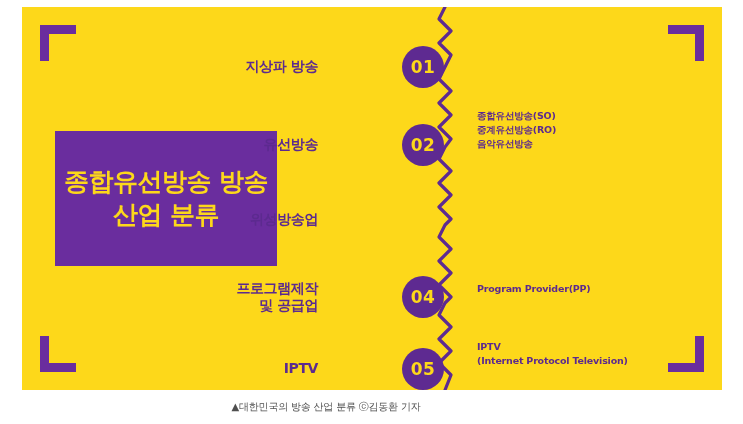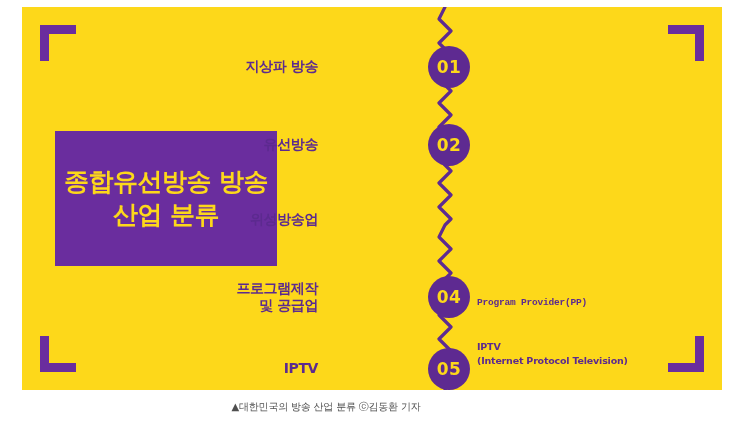--- a/index.html
+++ b/index.html
@@ -103,21 +103,21 @@
     color: #5c2a8f;
     font-size: 14px;
     font-weight: bold;
     line-height: 1.25;
     letter-spacing: -0.4px;
     white-space: pre-line;
   }
 
   .badge {
     position: absolute;
-    left: 406px;
+    left: 380px;
     width: 42px;
     height: 42px;
     top: 4px;
     border-radius: 50%;
     background: #5e2a91;
     color: #fdd81a;
     font-size: 17px;
     font-weight: bold;
     display: flex;
     align-items: center;
@@ -177,31 +177,34 @@
       </svg>
 
       <div class="tl-row" style="top:35px;">
         <div class="tl-left-label">지상파 방송</div>
         <div class="badge">01</div>
       </div>
 
       <div class="tl-row" style="top:113px;">
         <div class="tl-left-label">유선방송</div>
         <div class="badge">02</div>
+        <div class="tl-desc" style="top:-11px;">종합유선방송(SO)
+중계유선방송(RO)
+음악유선방송</div>
       </div>
 
       <div class="tl-row" style="top:188px;">
         <div class="tl-left-label">위성방송업</div>
       </div>
 
       <div class="tl-row" style="top:265px;">
         <div class="tl-left-label">프로그램제작
 및 공급업</div>
         <div class="badge">04</div>
-        <div class="tl-desc" style="top:24px;font-family:Liberation Mono, monospace;">Program Provider(PP)</div>
+        <div class="tl-desc" style="top:10px;">Program Provider(PP)</div>
       </div>
 
       <div class="tl-row" style="top:337px;">
         <div class="tl-left-label">IPTV</div>
         <div class="badge">05</div>
         <div class="tl-desc" style="top:-4px;">IPTV
 (Internet Protocol Television)</div>
       </div>
 
     </div>

